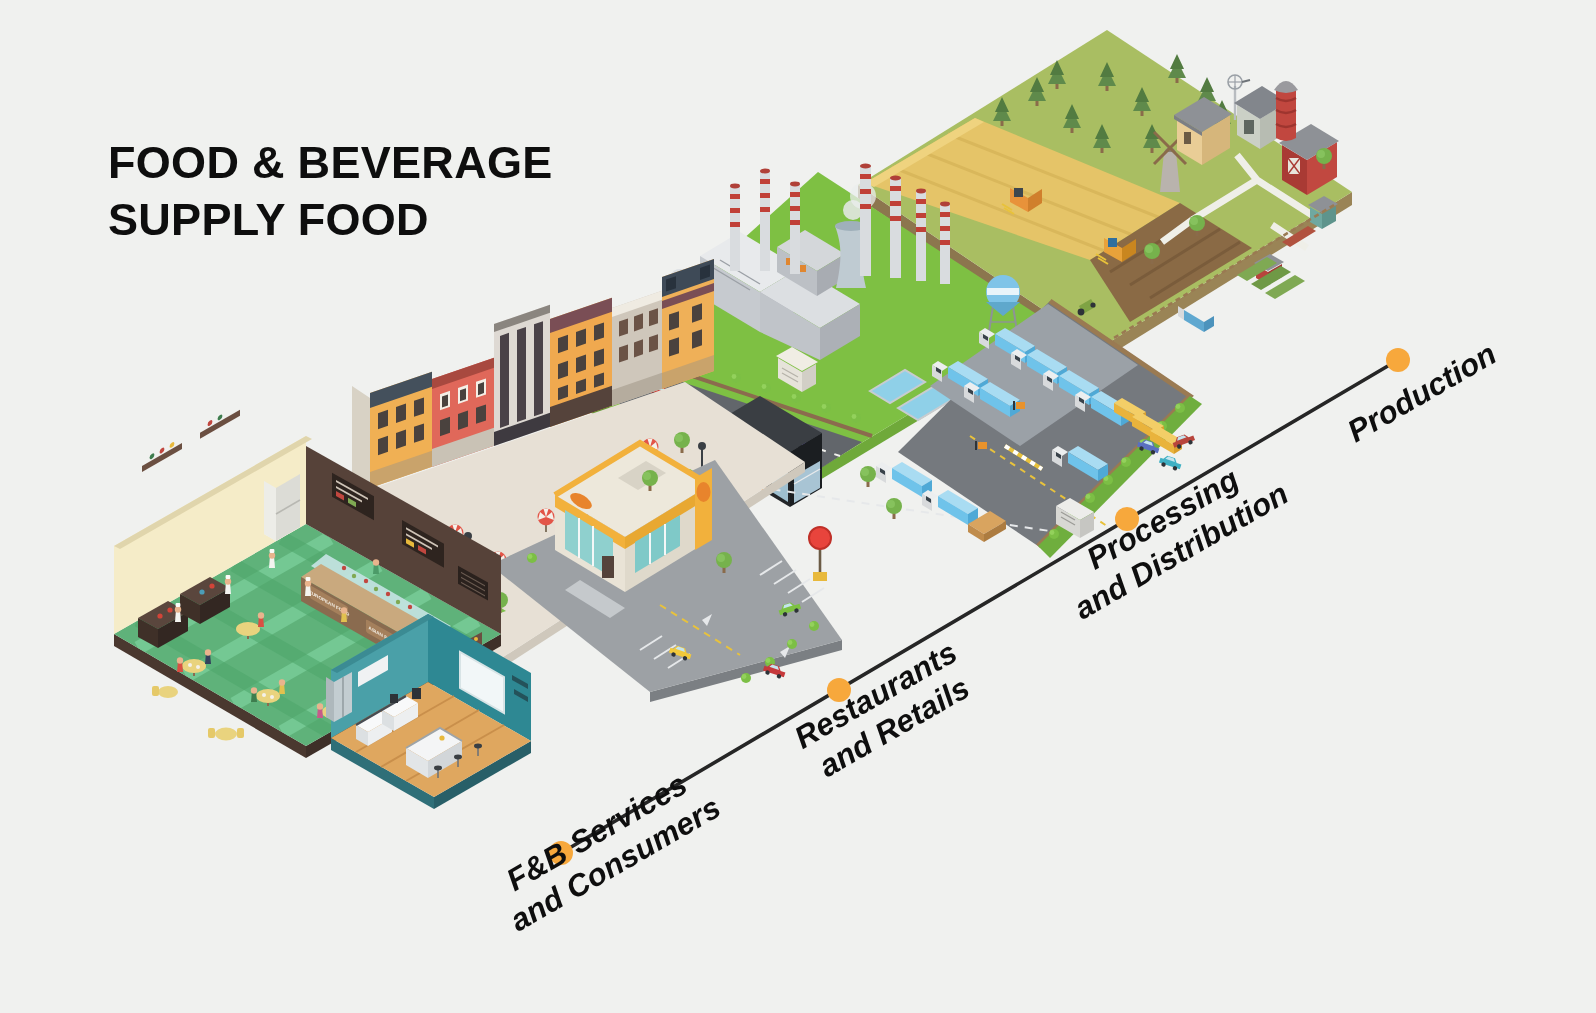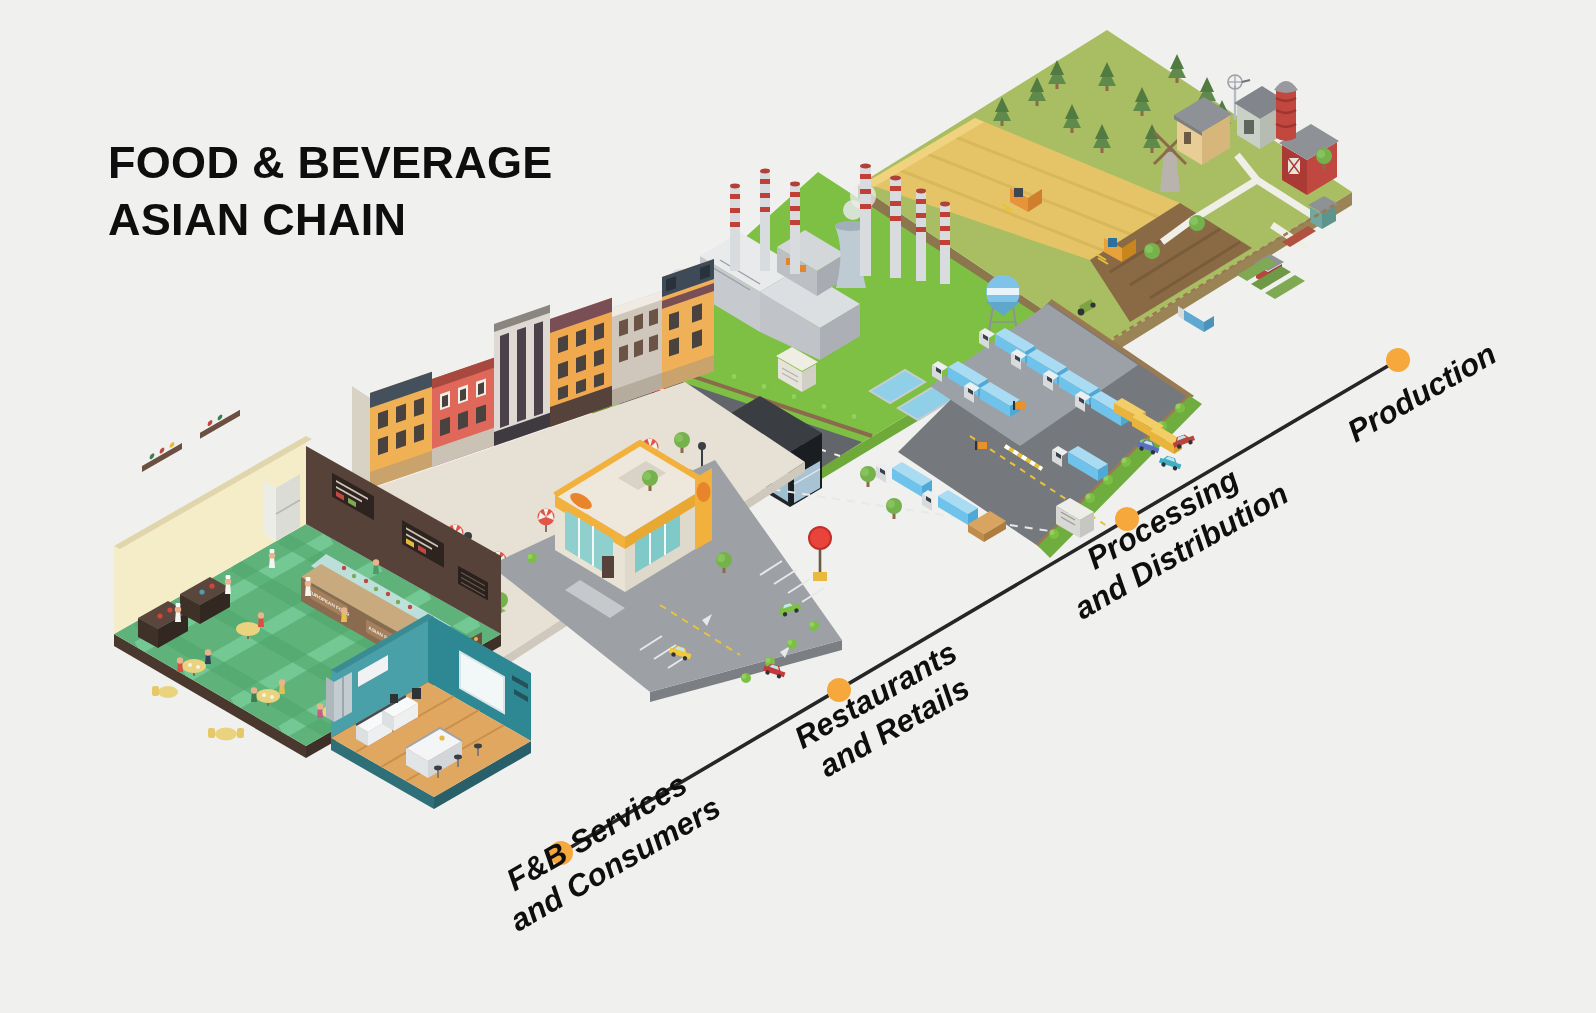--- a/index.html
+++ b/index.html
@@ -95,21 +95,21 @@
   <svg class="layer connector-svg" viewBox="0 0 1596 1013">
     <line class="connector-line" x1="561" y1="853" x2="1398" y2="360"></line>
     <circle class="stage-dot" cx="561" cy="853" r="12"></circle>
     <circle class="stage-dot" cx="839" cy="690" r="12"></circle>
     <circle class="stage-dot" cx="1127" cy="519" r="12"></circle>
     <circle class="stage-dot" cx="1398" cy="360" r="12"></circle>
   </svg>
 
   <h1 class="page-title">
     <span>FOOD &amp; BEVERAGE</span>
-    <span>ASIAN CHAIN</span>
+    <span>SUPPLY FOOD</span>
   </h1>
 
   <svg class="layer" style="left:852px;top:20px" width="510" height="336" viewBox="0 0 510 336">
 
     <polygon points="6,165 248,328 248,341 6,178" fill="#8C764E"></polygon>
     <polygon points="248,328 500,172 500,185 248,341" fill="#9A8456"></polygon>
     <polygon points="255,10 500,172 248,328 6,165" fill="#A9BE62"></polygon>
 
     <g>
       <polygon points="13,163 123,98 328,183 238,240" fill="#E5C468"></polygon>

